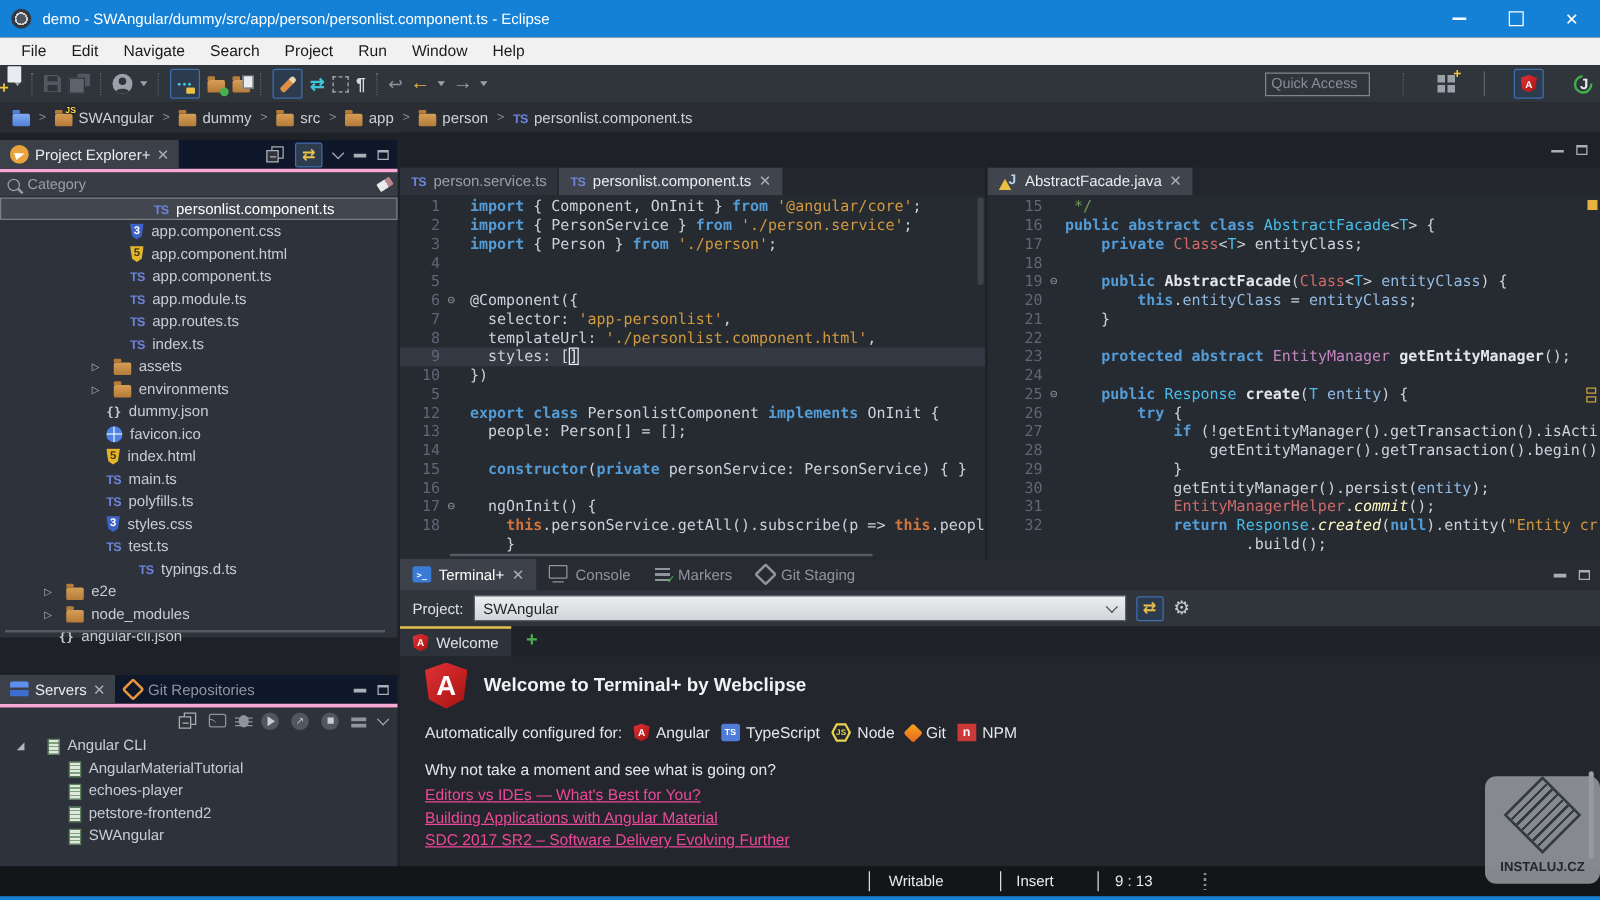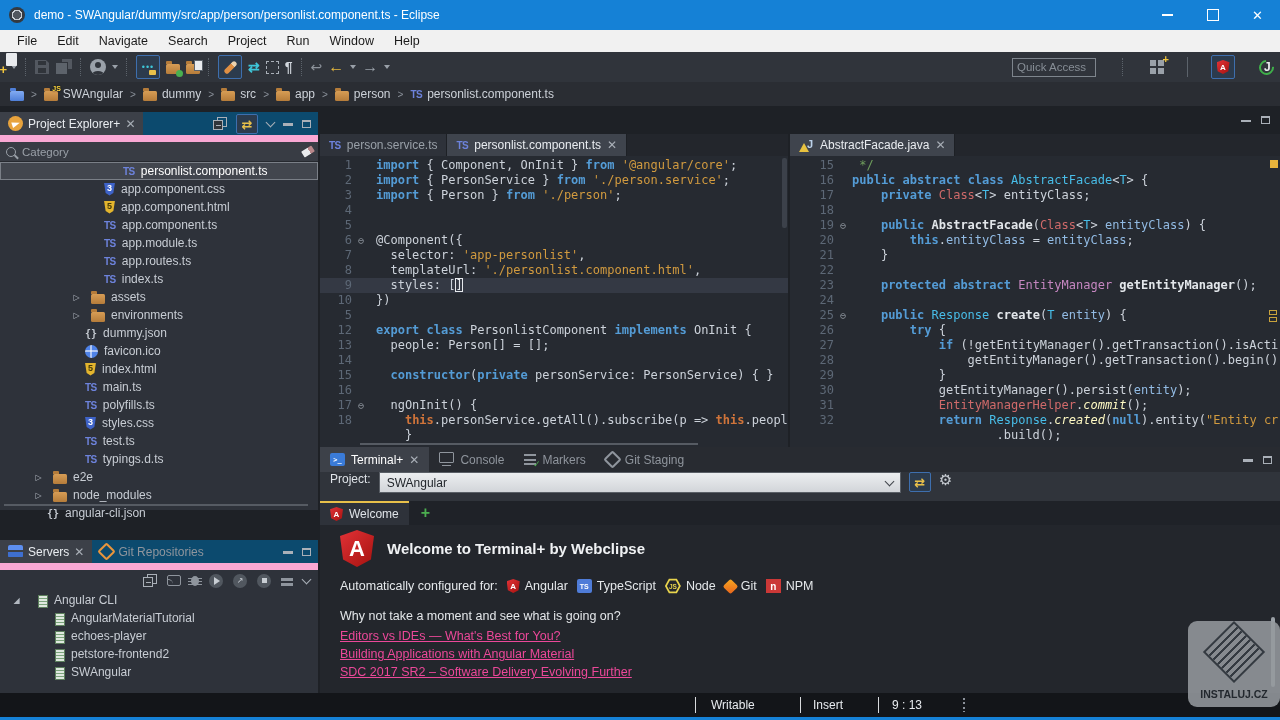--- a/index.html
+++ b/index.html
@@ -118,21 +118,21 @@
   .circbtn{width:14px;height:14px;border-radius:50%;background:#51575f;display:flex;align-items:center;justify-content:center;flex:none}
   .circbtn.play::after{content:"";width:0;height:0;border-left:6px solid #c8cdd3;border-top:4px solid transparent;border-bottom:4px solid transparent;margin-left:1px}
   .circbtn.stop::after{content:"";width:5px;height:5px;background:#c8cdd3}
   .circbtn.prof::after{content:"\2197";color:#c8cdd3;font-size:8px}
   .castic{width:12px;height:9px;border:1.5px solid #8f959d;border-radius:2px;position:relative;flex:none}
   .castic::after{content:"";position:absolute;left:0;bottom:0;width:5px;height:5px;border-top:1.5px solid #8f959d;border-top-right-radius:6px}
   .pubic{width:12px;height:11px;background:linear-gradient(#8f959d,#8f959d) 0 3px/12px 3px no-repeat,linear-gradient(#8f959d,#8f959d) 0 8px/12px 3px no-repeat;flex:none}
   .plusgreen{color:#4caf50;font-weight:bold;font-size:16px;line-height:16px}
   
   .panel{position:absolute;background:#2e323a;box-sizing:border-box}
-  .ptabs{height:23px;background:#0c4a6e;display:flex;align-items:stretch;border-bottom:7px solid #f9a8d4}
+  .ptabs{height:23px;background:#0f172a;display:flex;align-items:stretch;border-bottom:3px solid #f9a8d4}
   .ptab{display:flex;align-items:center;gap:5px;padding:0 8px;font-size:12px;color:#8f959d}
   .ptab.active{background:#3c4048;color:#e9ecf0}
   .picons{margin-left:auto;display:flex;align-items:center;gap:9px;padding-right:7px}
   .filter-row{height:19px;display:flex;align-items:center;background:#383c44;border-bottom:1px solid #26292f;color:#9aa0a8;font-size:11.5px;gap:4px;padding:0 4px}
   .filter-row .spring{flex:1}
   .tree{position:relative;font-size:12px;color:#c8cdd4}
   .trow{height:18px;display:flex;align-items:center;gap:6px;box-sizing:border-box;white-space:nowrap}
   .trow.sel{background:#42464e;outline:1px solid #7a7f87;outline-offset:-1px;color:#fff}
   .hscroll{position:absolute;left:4px;right:10px;height:2px;background:#565b63}
   .srv-toolbar{height:21px;display:flex;justify-content:flex-end;align-items:center;gap:10px;padding-right:8px}
@@ -166,21 +166,21 @@
   .mid-vthumb{position:absolute;right:1px;top:24px;width:5px;height:70px;background:#3c414a;border-radius:2px}
   .ovr-top{position:absolute;right:2px;top:26px;width:8px;height:8px;background:#e8b33c}
   .ovr-m1{position:absolute;right:3px;top:176px;width:6px;height:3px;border:1px solid #c8a23c}
   .ovr-m2{position:absolute;right:3px;top:183px;width:6px;height:3px;border:1px solid #c8a23c}
   
   .bottom-panel{position:absolute;left:320px;top:447px;right:0;height:246px;background:#23262c}
   .bp-tabs{height:25px;background:#282b31;display:flex;align-items:stretch}
   .bp-tab{display:flex;align-items:center;gap:6px;padding:0 10px;font-size:12px;color:#8f959d}
   .bp-tab.active{background:#3d4149;color:#fff}
   .bp-right{margin-left:auto;display:flex;align-items:center;gap:10px;padding-right:8px}
-  .project-row{height:29px;display:flex;align-items:flex-start;background:#30343b;padding-left:10px;color:#dfe3e8;font-size:12px;gap:8px}
+  .project-row{height:29px;display:flex;align-items:center;background:#30343b;padding-left:10px;color:#dfe3e8;font-size:12px;gap:8px}
   .combo{width:506px;height:19px;background:linear-gradient(#eceef0,#d2d5d9);border:1px solid #5a5f66;color:#22262b;display:flex;align-items:center;padding:0 7px;font-size:12px;position:relative}
   .combo .chev{border-color:#40454b;margin-left:auto}
   .term-tabs{height:24px;background:#1f2228;display:flex;align-items:stretch}
   .wtab{display:flex;align-items:center;gap:6px;padding:0 10px;background:#2e323a;border-top:2px solid #e8c04a;color:#dfe3e8;font-size:12px;box-sizing:border-box}
   .plustab{display:flex;align-items:center;padding:0 12px}
   .term-content{position:absolute;top:78px;left:0;right:0;bottom:0;color:#e4e7ea;overflow:hidden}
   .welcome-head{position:absolute;left:20px;top:5px;display:flex;align-items:center;gap:13px}
   .welcome-head .hd{font-size:15px;font-weight:bold;color:#f0f2f4}
   .conf-row{position:absolute;left:20px;top:53px;display:flex;align-items:center;gap:9px;font-size:12.5px}
   .badge{display:flex;align-items:center;gap:5px}
@@ -398,21 +398,21 @@
           <span>polyfills.ts</span>
         </div>
         <div class="trow" style="padding-left: 85px;">
           <span class="cssic"></span>
           <span>styles.css</span>
         </div>
         <div class="trow" style="padding-left: 85px;">
           <span class="icts"></span>
           <span>test.ts</span>
         </div>
-        <div class="trow" style="padding-left: 85px; text-align: right;">
+        <div class="trow" style="padding-left: 111px; text-align: right;">
           <span class="icts"></span>
           <span>typings.d.ts</span>
         </div>
         <div class="trow" style="padding-left: 30px;">
           <span class="arr">▷</span>
           <span class="folder"></span>
           <span>e2e</span>
         </div>
         <div class="trow" style="padding-left: 30px;">
           <span class="arr">▷</span>

